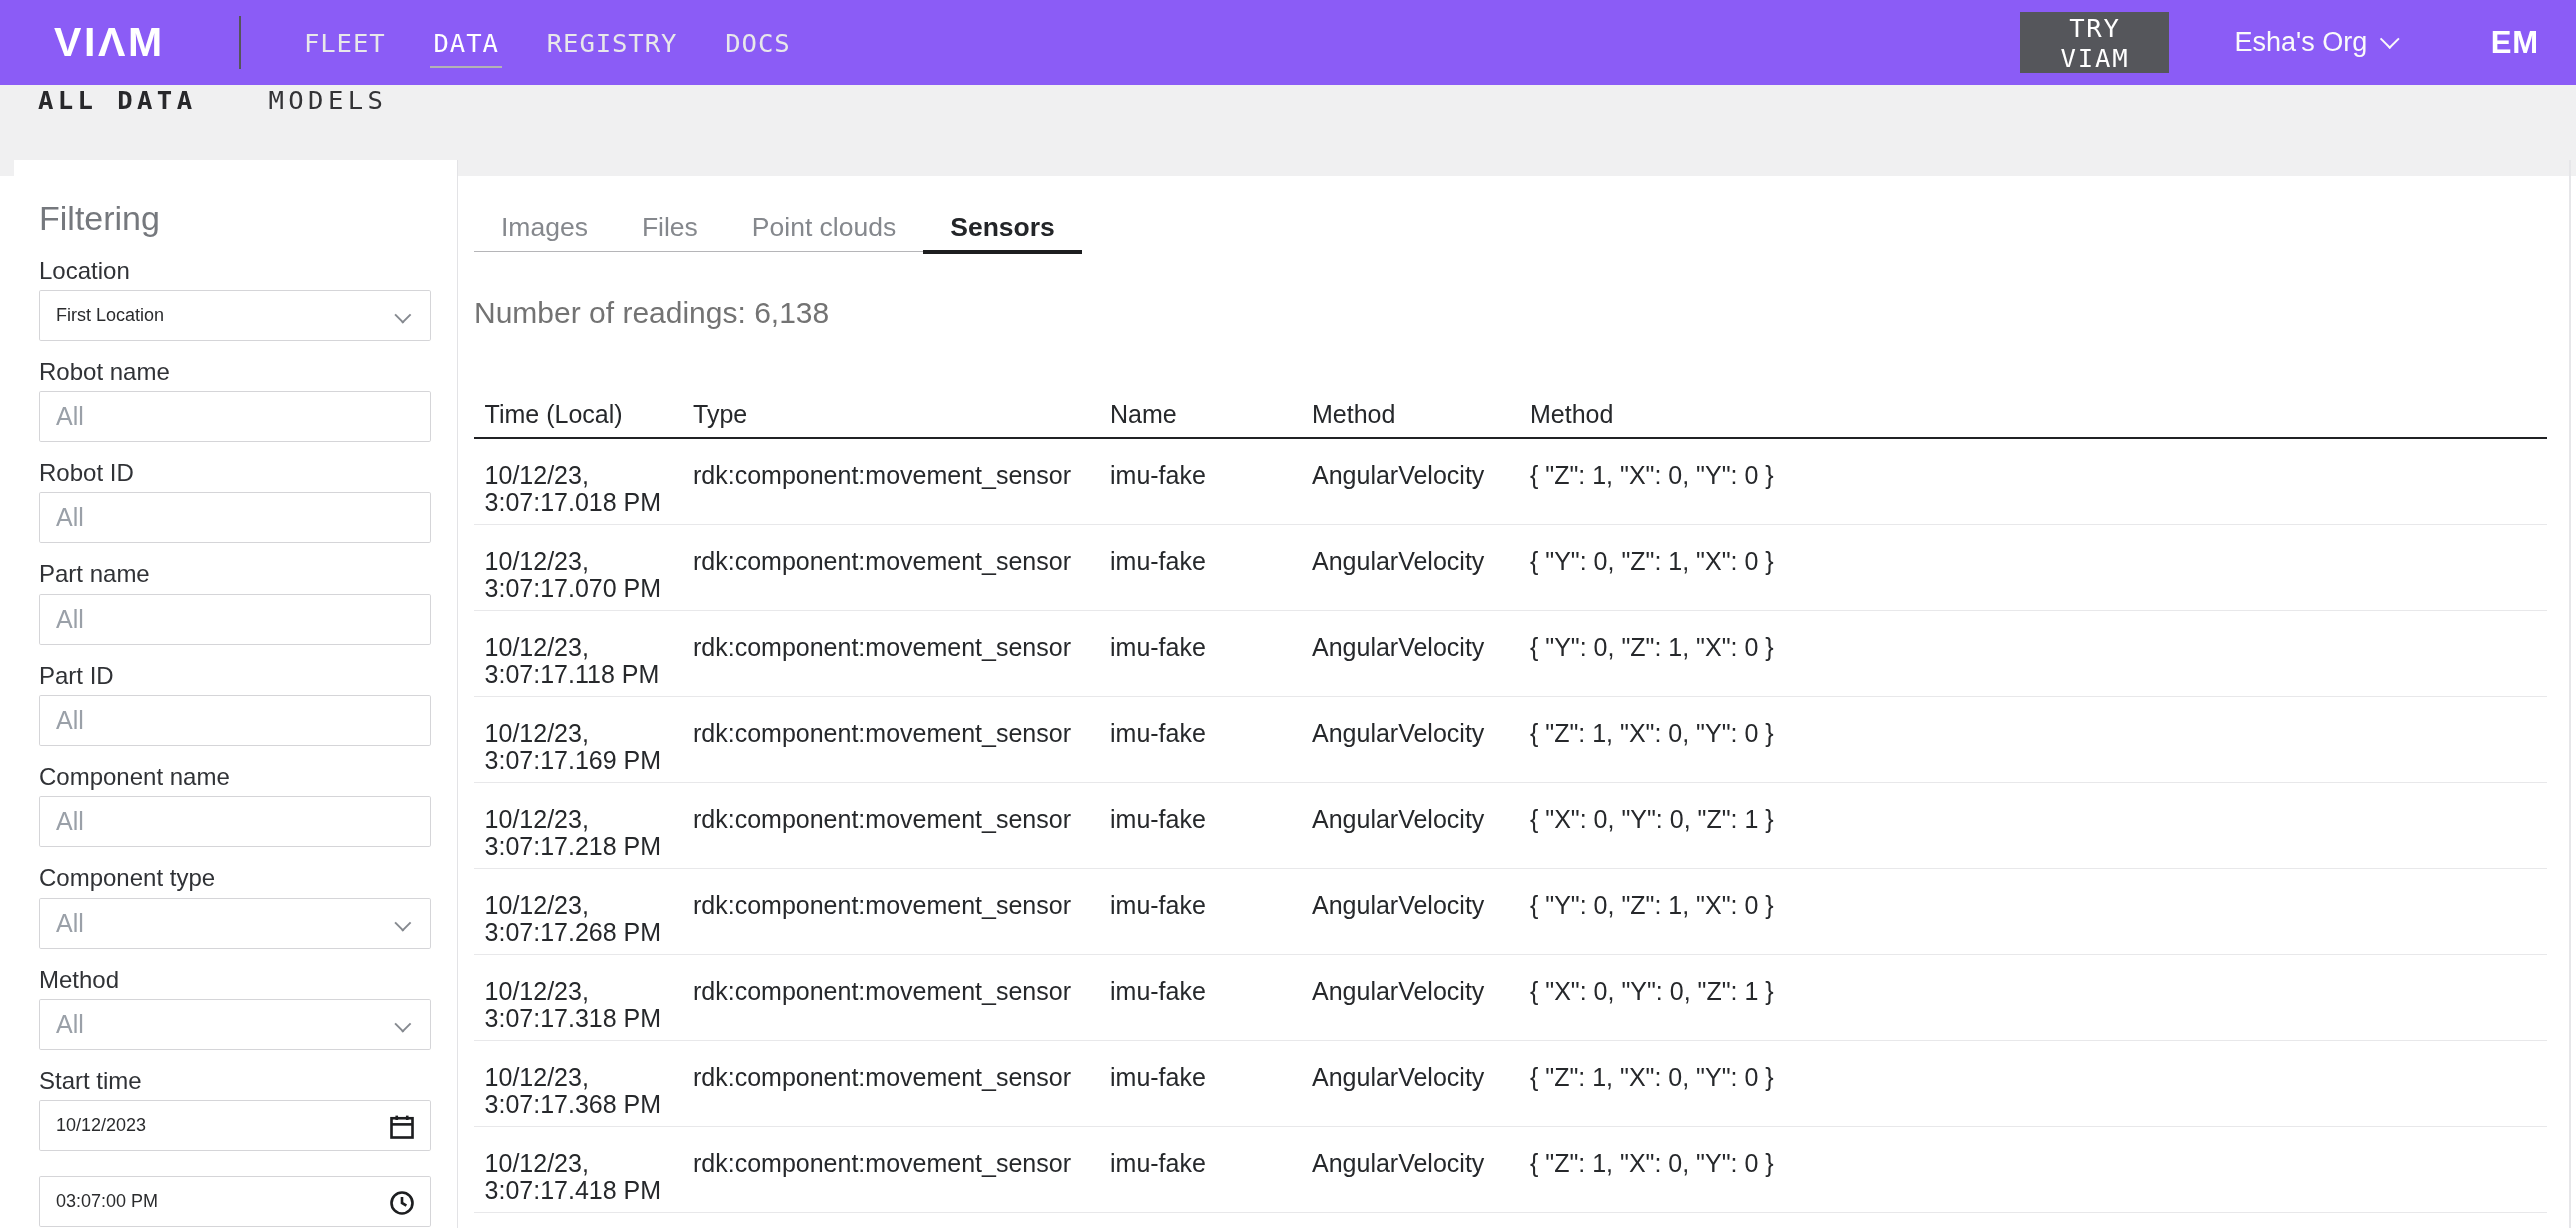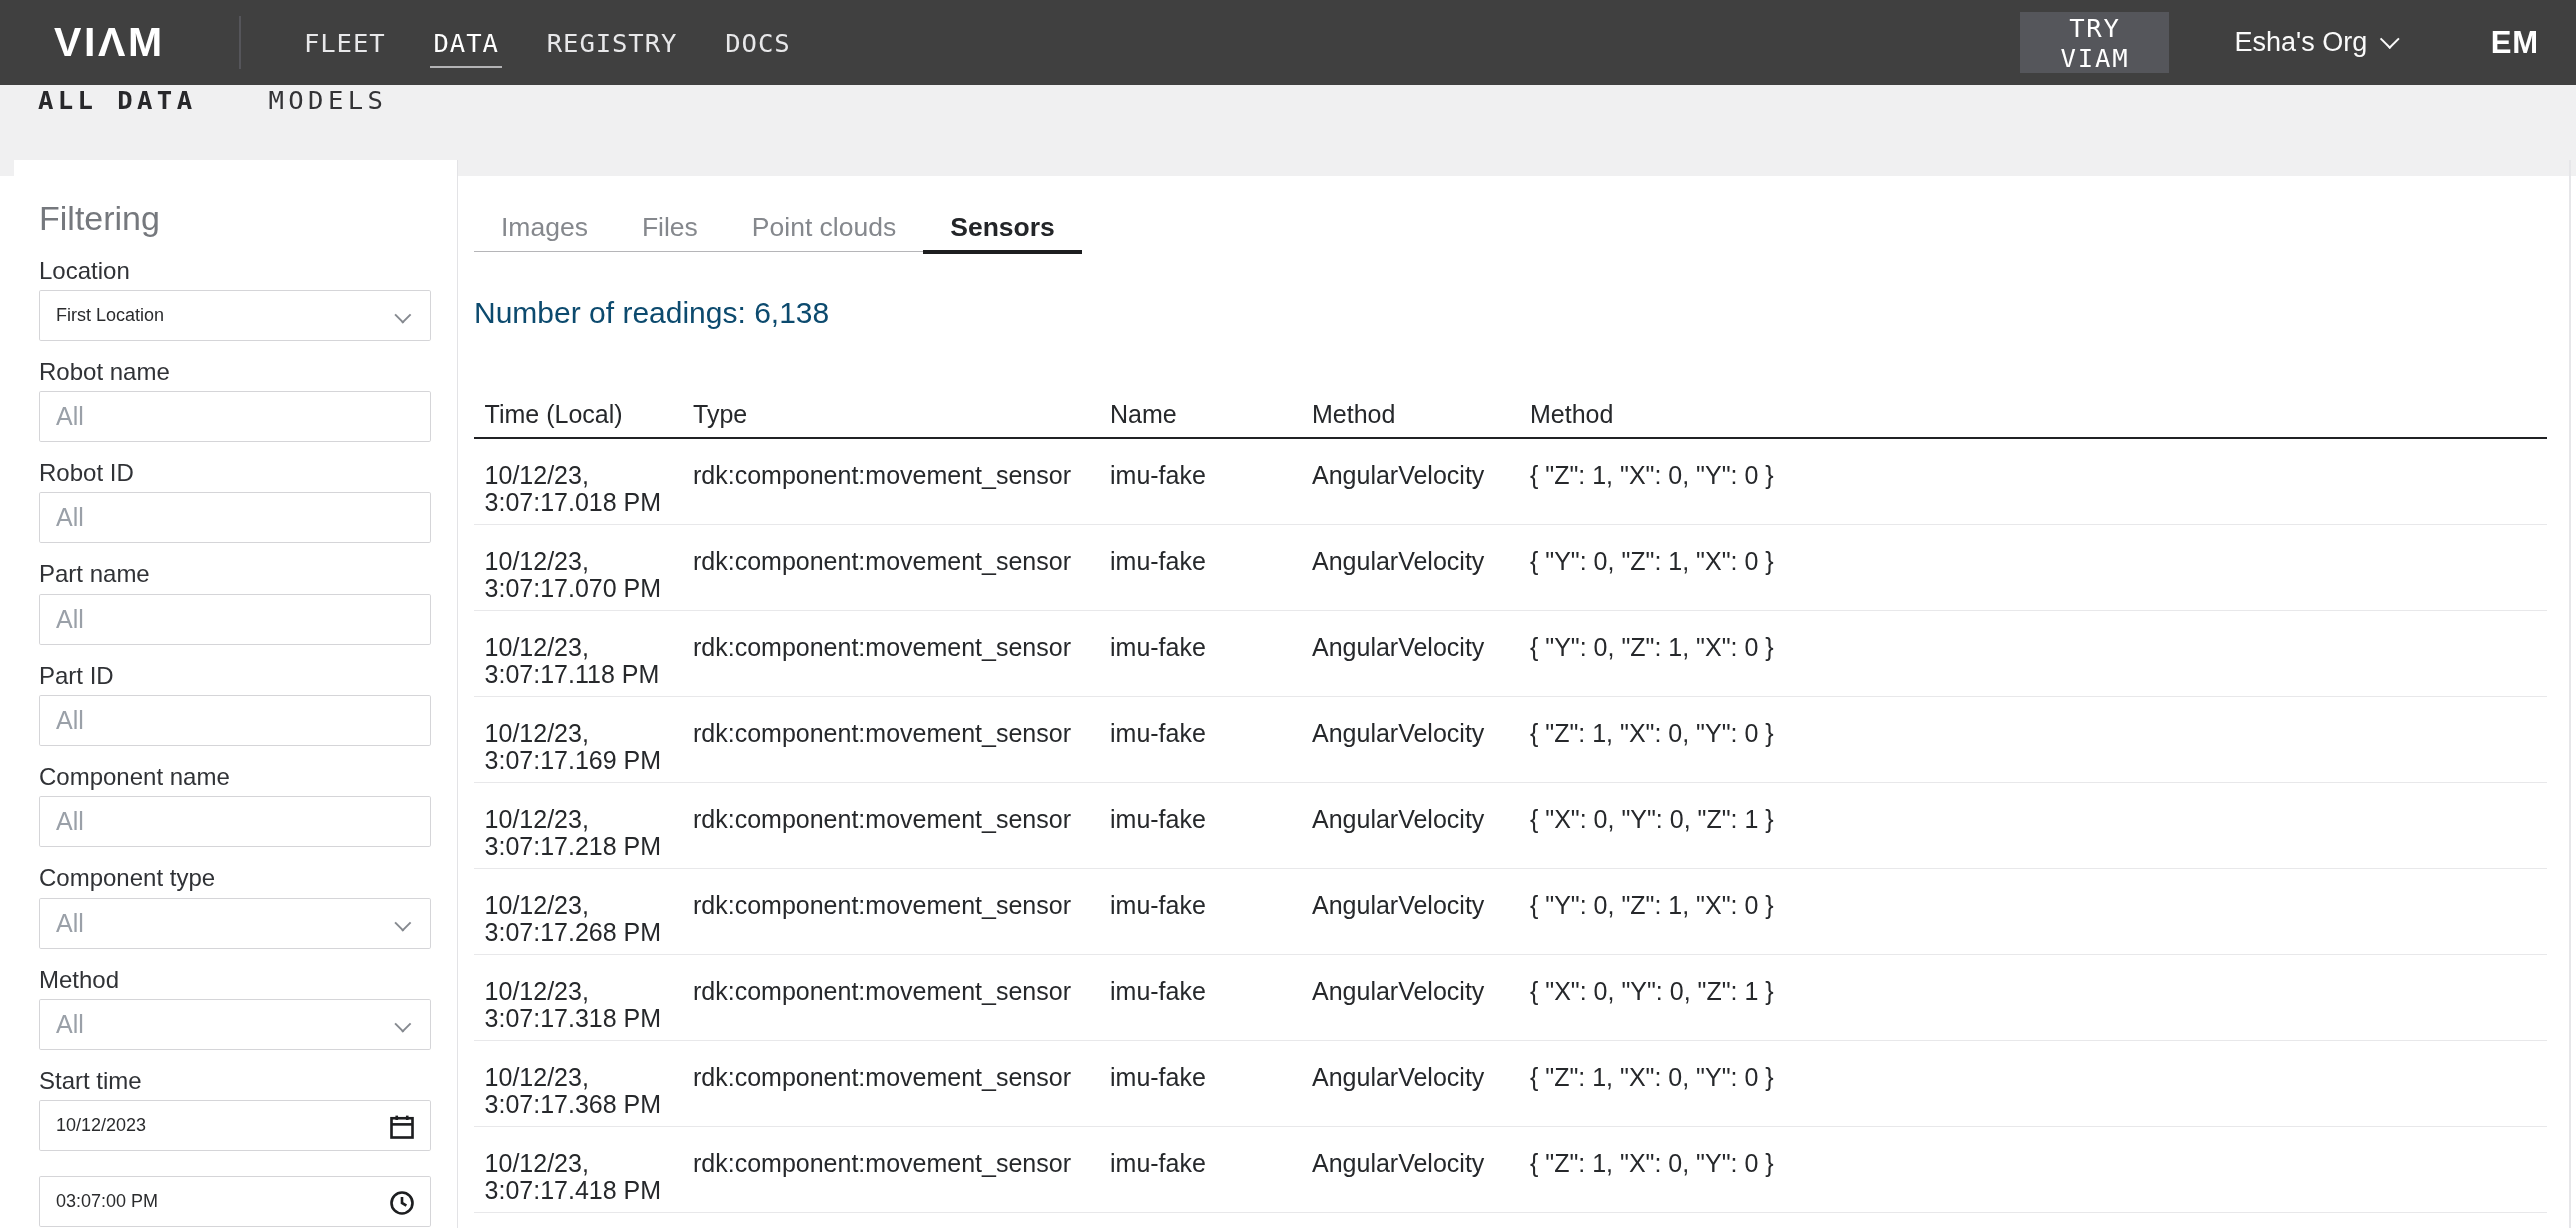--- a/index.html
+++ b/index.html
@@ -1,20 +1,20 @@
 <!DOCTYPE html>
 <html style="font-size:14px"><head>
 <meta charset="utf-8">
 <style>
   html,body{margin:0;padding:0;background:#ffffff;}
   #app{position:relative;width:2576px;height:1228px;overflow:hidden;background:#ffffff;
        font-family:"Liberation Sans", sans-serif;color:#26282b;}
 
   
-  .nav{position:absolute;left:0;top:0;width:2576px;height:85px;background:#404040;}
+  .nav{position:absolute;left:0;top:0;width:2576px;height:85px;background:#8b5cf6;}
   .logo{position:absolute;left:54px;top:19.4px;font-family:"Liberation Sans",sans-serif;
         font-weight:900;font-size:41px;letter-spacing:2.6px;color:#ffffff;line-height:46px;}
   .nav-divider{position:absolute;left:239px;top:16px;width:1.8px;height:53px;background:#55555a;}
   .nav-menu{position:absolute;left:304px;top:0;height:85px;display:flex;align-items:center;gap:48px;}
   .nav-item{position:relative;font-family:"DejaVu Sans Mono","Liberation Mono",monospace;
             font-size:25.6px;letter-spacing:0.9px;color:#e8e8ea;cursor:pointer;padding:12.4px 0;}
   .nav-item.active{color:#ffffff;}
   .nav-item.active .nav-underline{position:absolute;left:-3.5px;right:-3.5px;bottom:1.8px;height:2.6px;background:#b3b3b5;}
   .nav-right{position:absolute;right:0;top:0;height:85px;display:flex;align-items:center;}
   .try-btn{width:149px;height:61px;background:#55565b;color:#ffffff;border:none;
@@ -50,21 +50,21 @@
   .box-icon{position:absolute;right:14px;top:11.5px;width:28px;height:28px;}
   .box-icon svg{width:28px;height:28px;display:block;}
 
   
   .main{position:absolute;left:446px;top:160px;width:2130px;height:1068px;padding-left:28px;box-sizing:border-box;}
   .tabs{margin-top:43px;display:flex;width:fit-content;border-bottom:1.8px solid #b5b5b8;}
   .tab{position:relative;height:48px;padding:0 27px;display:flex;align-items:center;
        font-size:26.5px;color:#85888d;cursor:pointer;box-sizing:border-box;}
   .tab.active{color:#232528;font-weight:bold;}
   .tab.active::after{content:"";position:absolute;left:0;right:0;bottom:-2.6px;height:3.5px;background:#1d1e20;}
-  .readings{margin-top:41px;font-size:30px;line-height:39px;color:#0c4a6e;}
+  .readings{margin-top:41px;font-size:30px;line-height:39px;color:#737373;}
 
   .table{margin-top:49px;width:2073px;}
   .thead{position:relative;height:56px;border-bottom:2.6px solid #202124;}
   .th{position:absolute;top:19.4px;font-size:25px;color:#26282b;}
   .trow{position:relative;height:86px;border-bottom:1.8px solid #e8e8ea;box-sizing:border-box;}
   .td{position:absolute;top:23px;font-size:25px;line-height:26.5px;color:#26282b;white-space:pre-line;}
   .col-time{left:10.6px;width:199px;}
   .col-type{left:219px;width:408px;}
   .col-name{left:636px;width:193px;}
   .col-method{left:838px;width:209px;}

